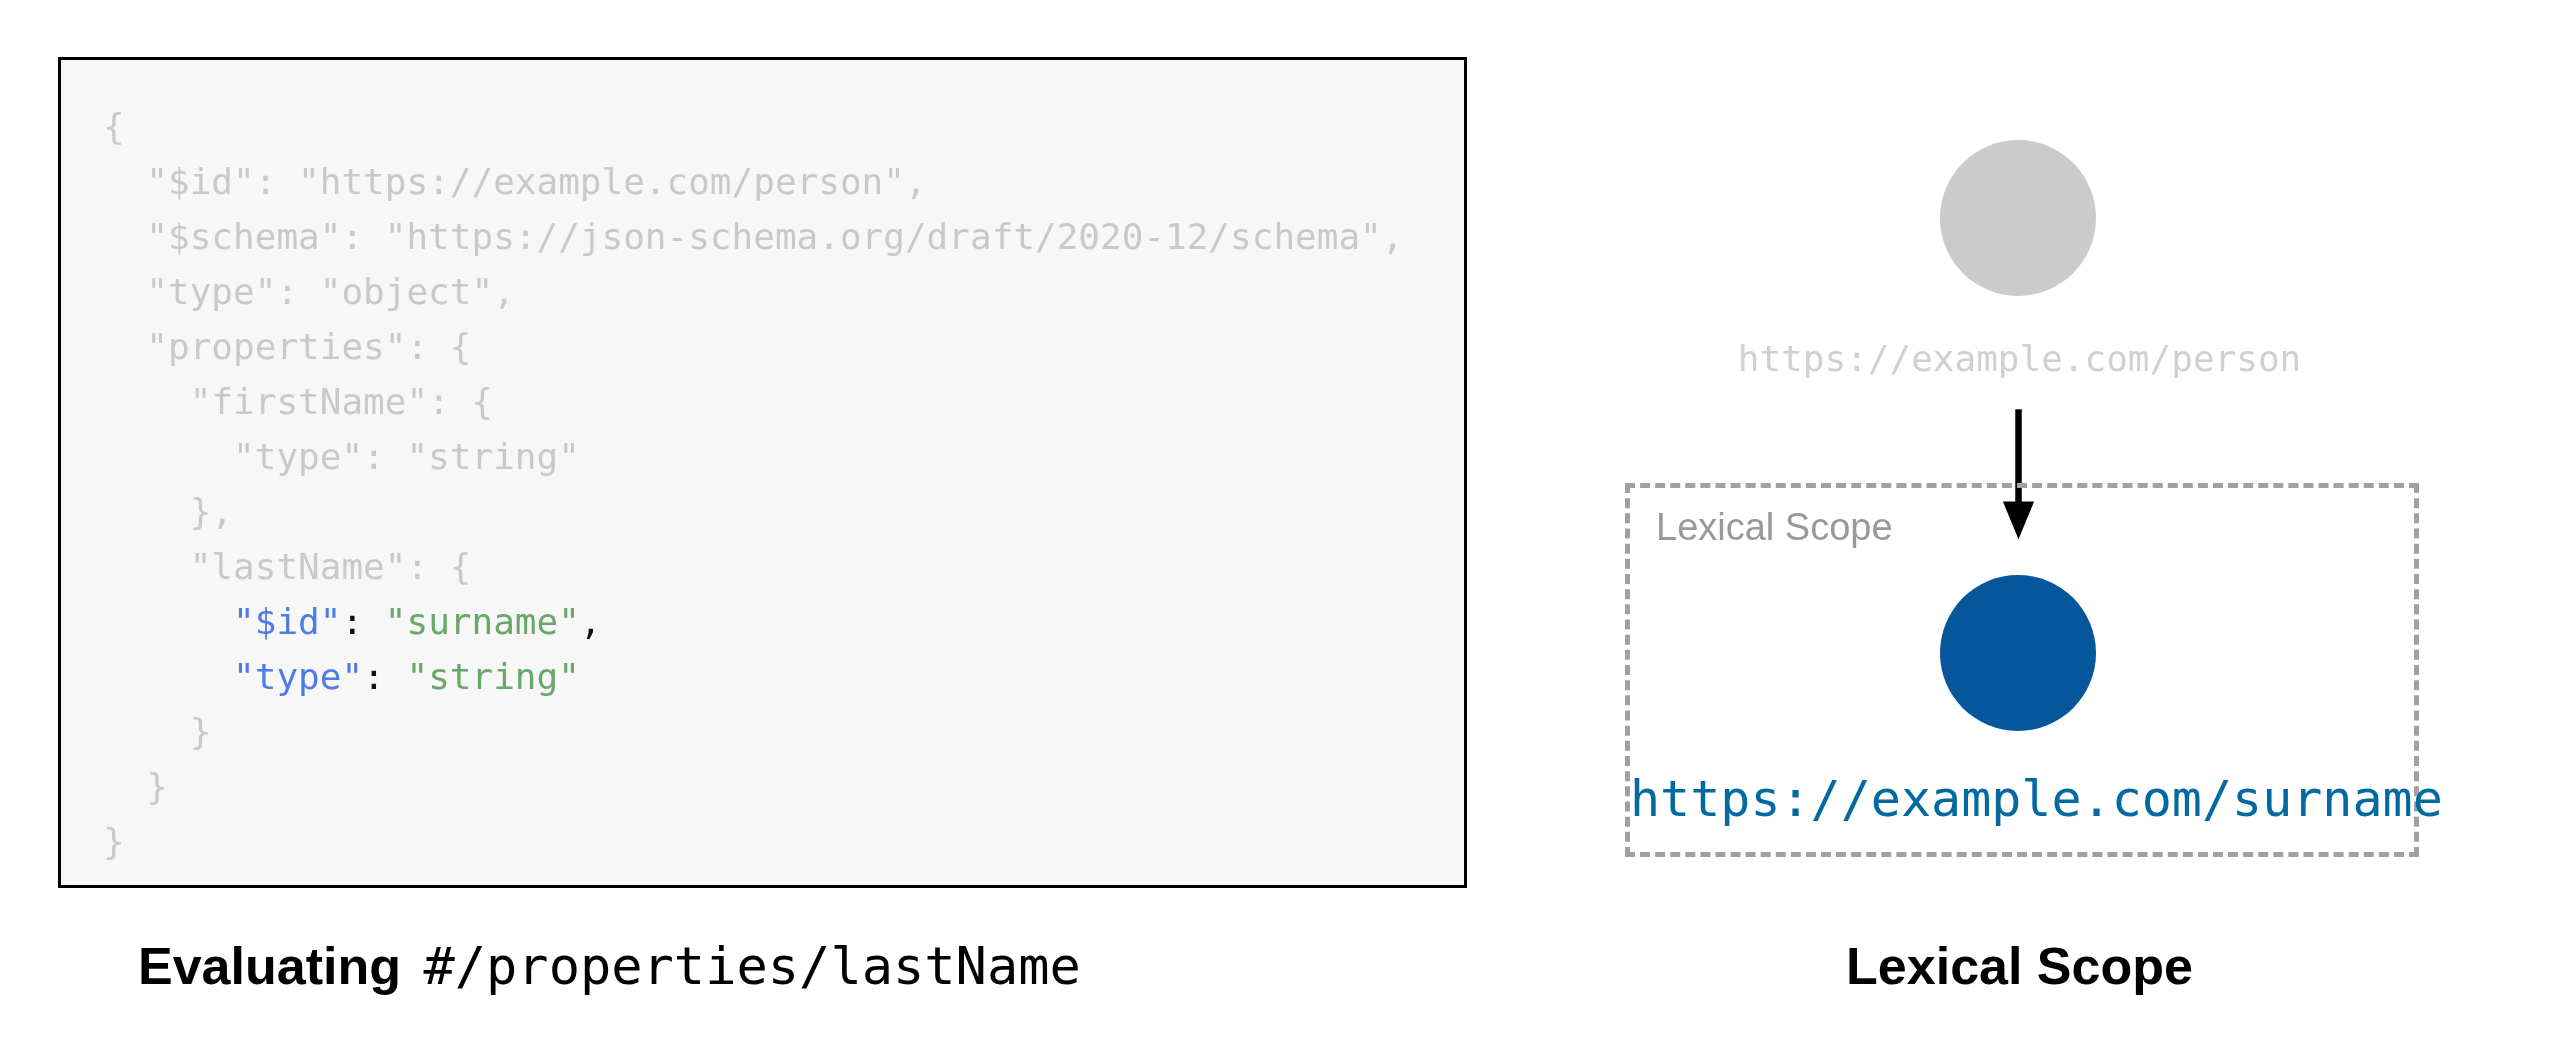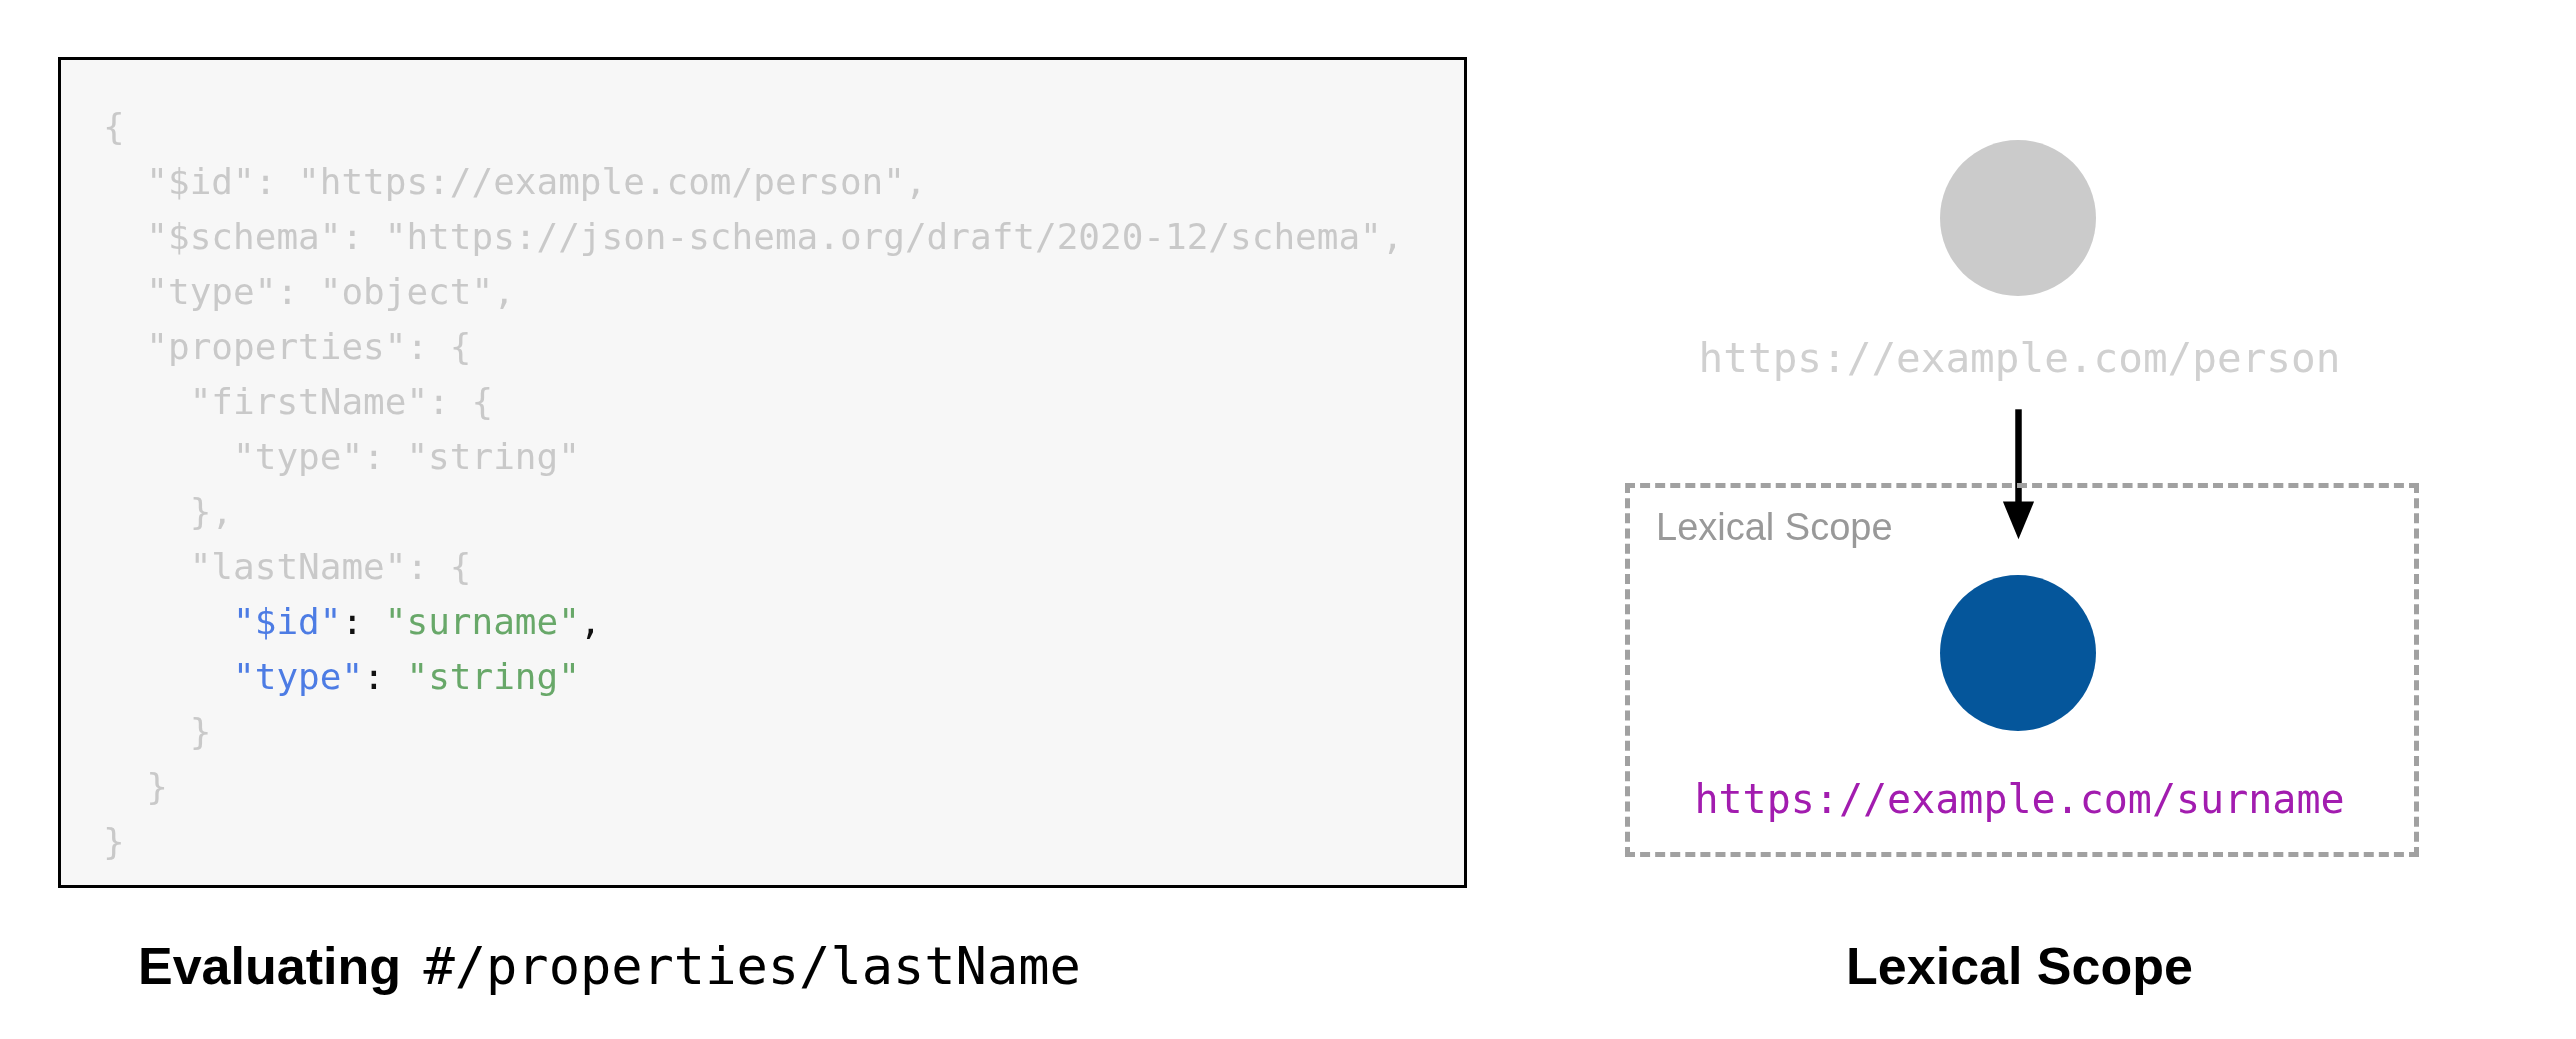--- a/index.html
+++ b/index.html
@@ -31,24 +31,24 @@
   .c-punct{color:#111111;}
   
   .node-circle{
     position:absolute;width:156px;height:156px;border-radius:50%;
   }
   .node-circle.parent{left:1940px;top:140px;background:#cbcbcb;}
   .node-circle.child{left:1940px;top:575px;background:#05569b;}
   .url-label{
     position:absolute;left:1630px;width:779px;text-align:center;
     font-family:"DejaVu Sans Mono",monospace;
-    font-size:41px;line-height:45px;
+    font-size:36px;line-height:45px;
   }
   .url-label.parent{top:336px;color:#d0d0d0;}
-  .url-label.child{top:777px;color:#a21caf;font-size:40px;}
+  .url-label.child{top:777px;color:#0369a1;font-size:50px;}
   .arrow-svg{position:absolute;left:1986px;top:404px;width:65px;height:138px;}
   .scope-box{
     position:absolute;left:1625px;top:483px;
     width:794px;height:374px;
     border:5.2px dashed #a1a1a1;
     box-sizing:border-box;
   }
   .scope-box-label{
     position:absolute;left:26px;top:18px;
     font-family:"Liberation Sans",sans-serif;

